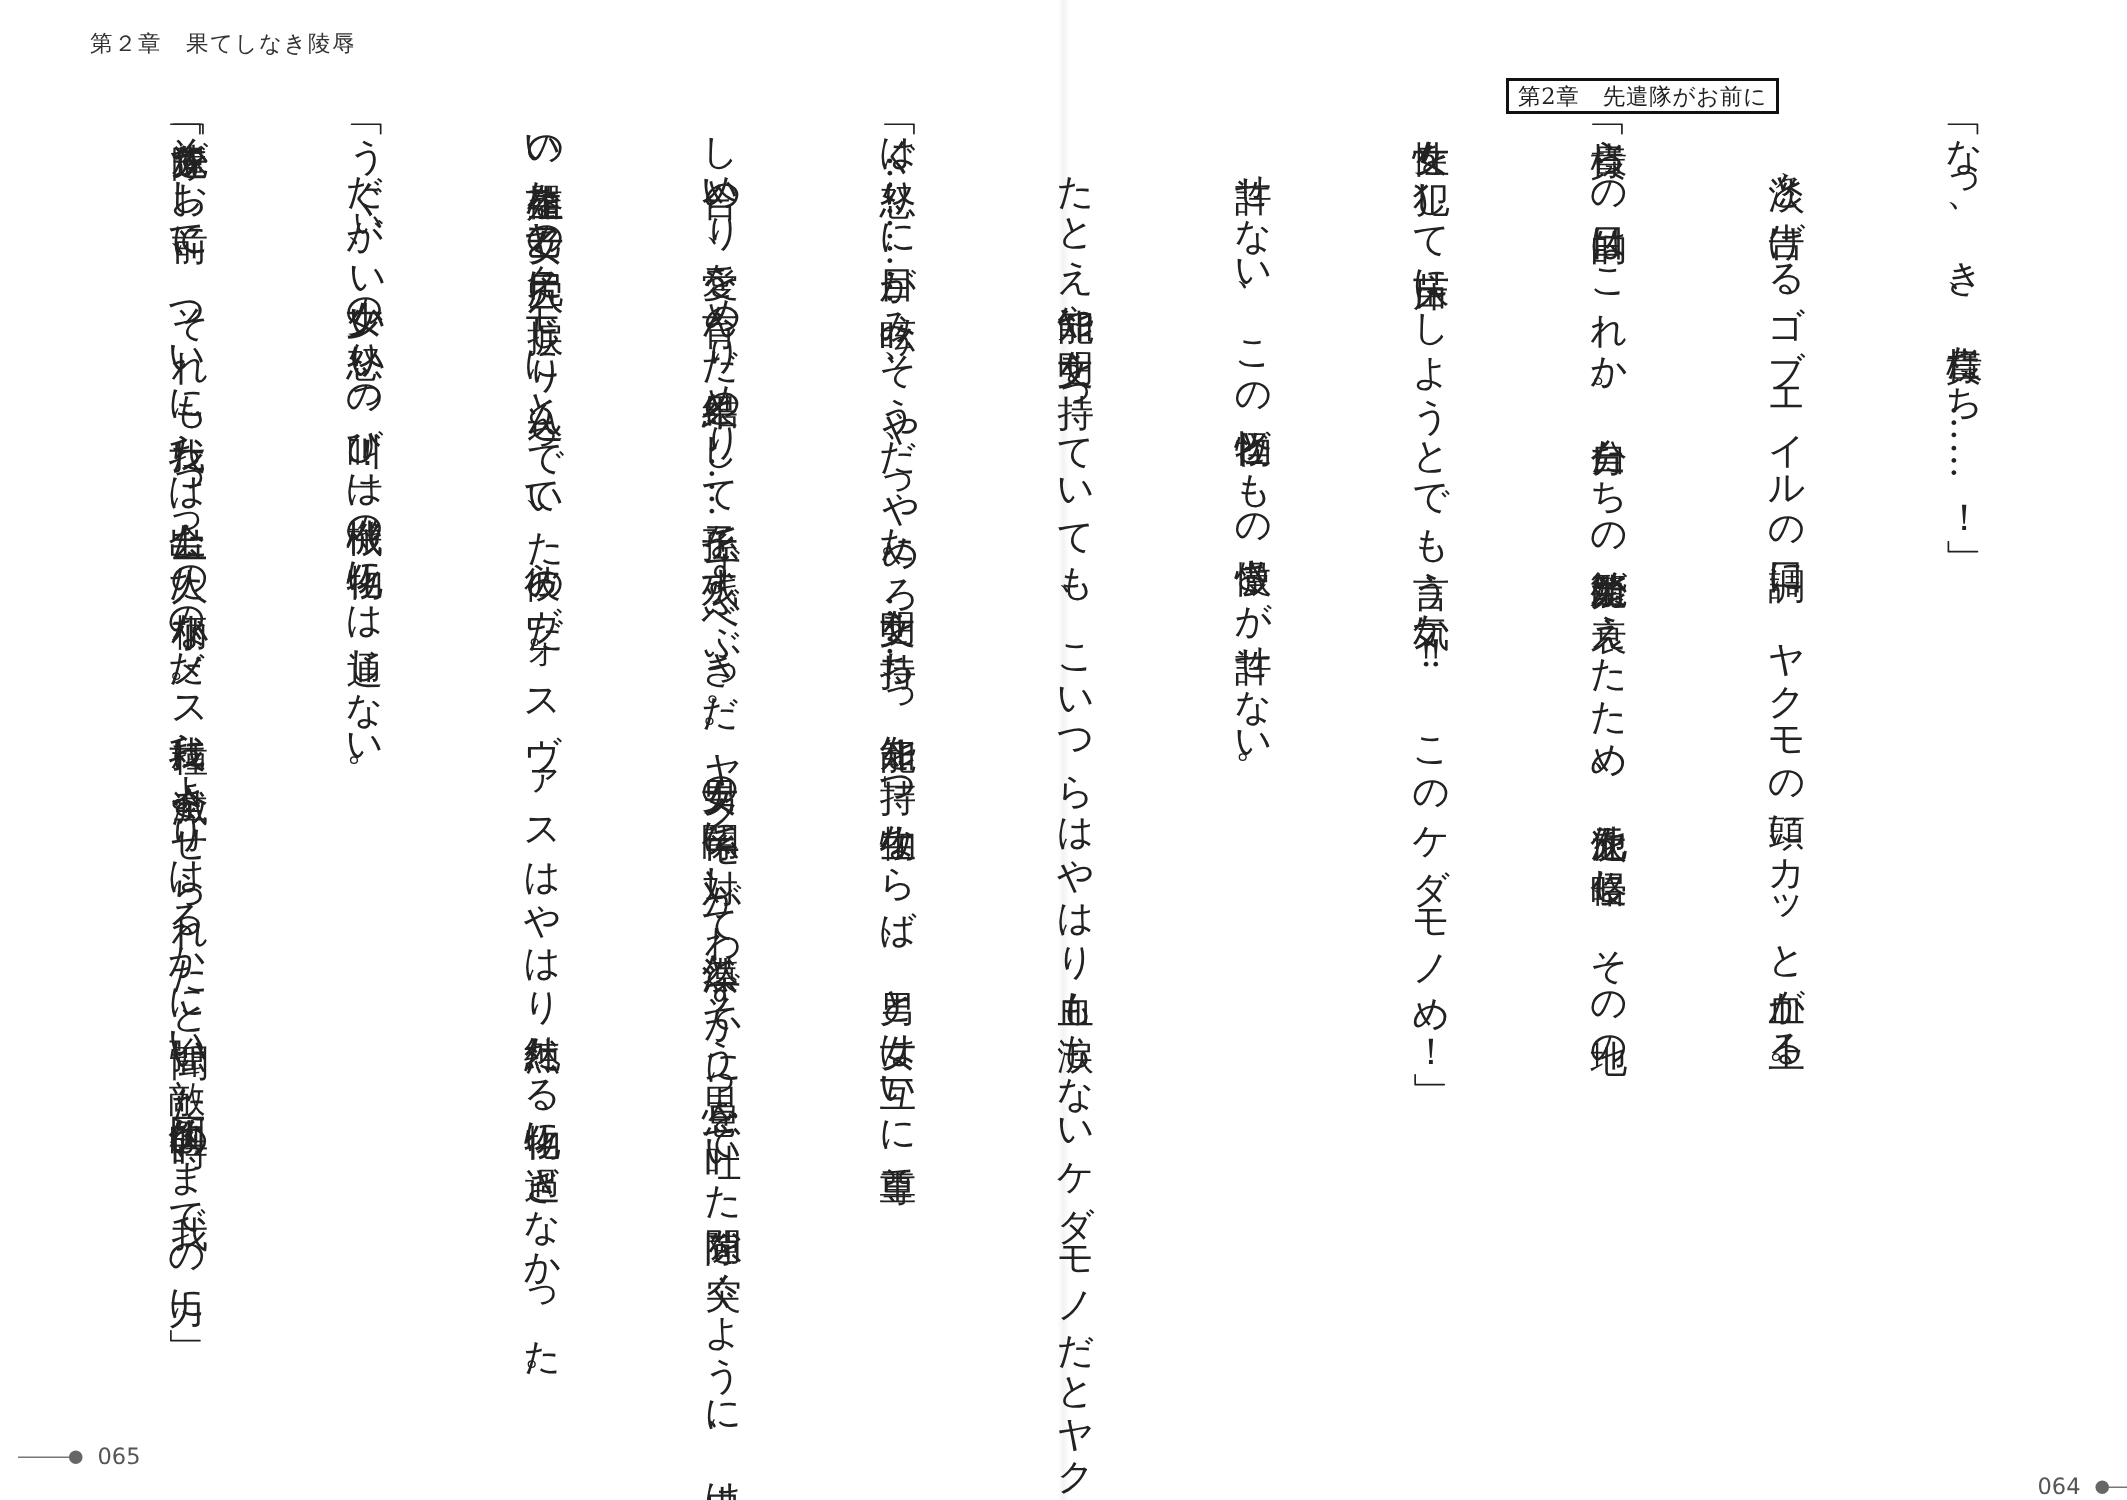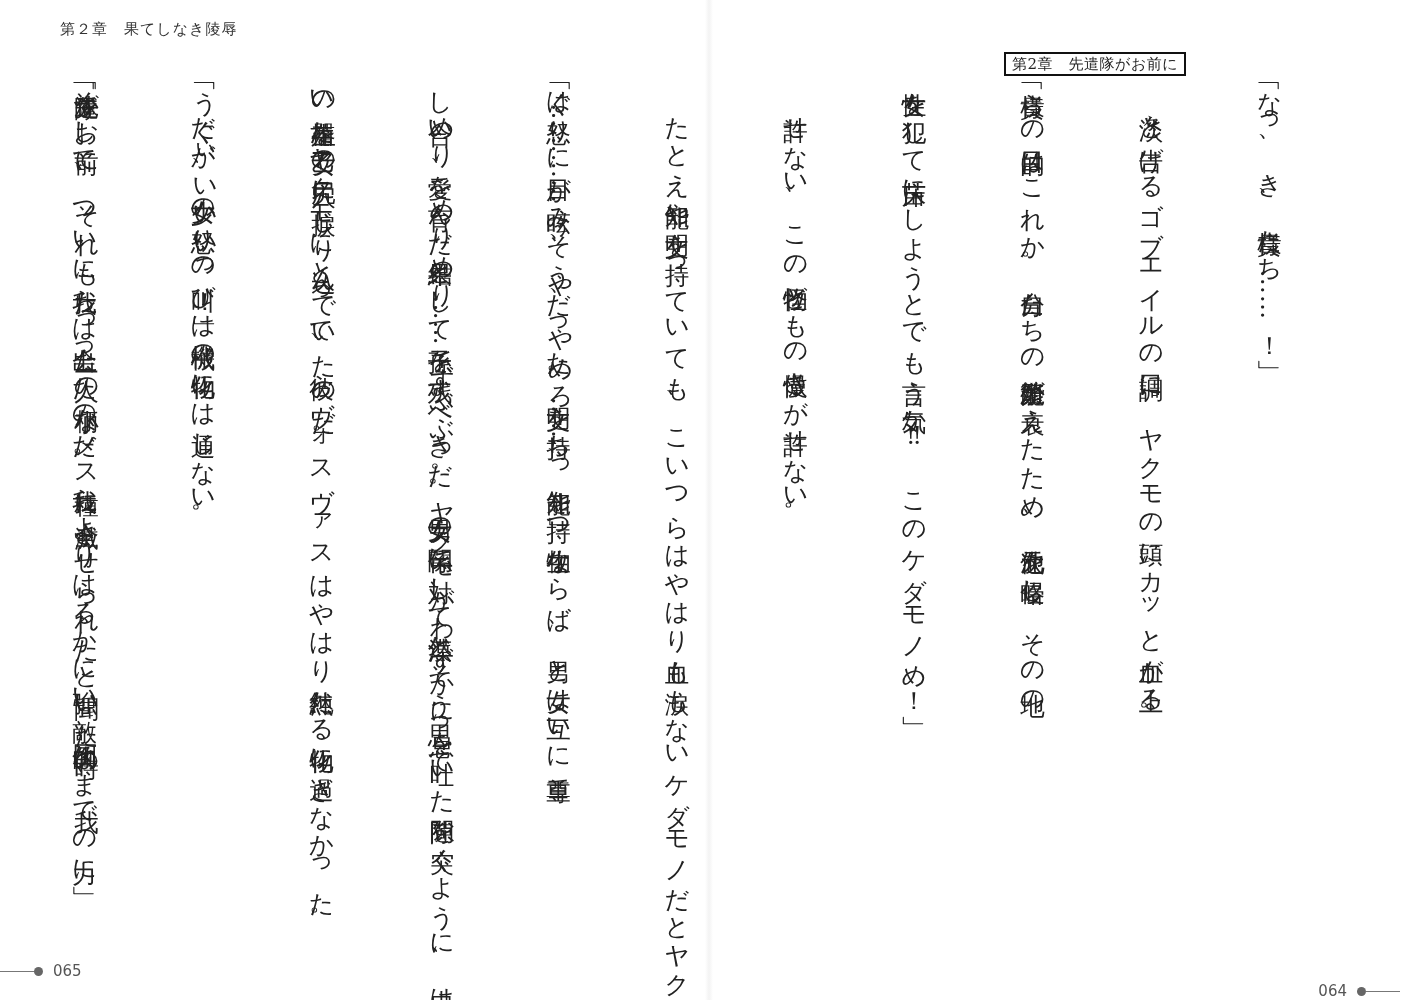--- a/index.html
+++ b/index.html
@@ -2,21 +2,21 @@
 <html><head>
   <meta charset="utf-8">
   <style>
     html, body { margin: 0; padding: 0; }
     body {
       width: 1418px; height: 1000px; background: #ffffff;
       position: relative; overflow: hidden;
       font-family: "DejaVu Serif", "Liberation Serif", serif;
       color: #222;
     }
-    .page { position: absolute; top: 0; height: 1000px; width: 709px; }
+    .page { position: absolute; top: 0; height: 1000px; width: 709px; padding-left: 40px; }
     .page-left { left: 0; }
     .page-right { left: 709px; }
     .gutter {
       position: absolute; left: 705px; top: 0; width: 8px; height: 1000px;
       background: linear-gradient(to right, #fff, #f3f3f3, #fff);
     }
     .running-head-left {
       position: absolute; left: 60px; top: 20px;
       font-size: 15px; letter-spacing: 1px; color: #333;
     }
@@ -35,21 +35,21 @@
       white-space: pre;
     }
     .page-left .text-block { right: 50px; }
     .page-right .text-block { right: 50px; }
     .col { display: block; }
     .folio {
       position: absolute; top: 962px; display: flex; align-items: center;
       font-family: "DejaVu Sans", "Liberation Sans", sans-serif;
       font-size: 15px; color: #555;
     }
-    .folio-left { left: 0; }
+    .folio-left { left: 12px; }
     .folio-right { right: 18px; margin-top: 20px; }
     .folio .line { width: 34px; height: 1px; background: #777; }
     .folio .dot { width: 9px; height: 9px; border-radius: 50%; background: #666; }
     .folio-left .num { margin-left: 10px; }
     .folio-right .num { margin-right: 10px; }
   </style>
 </head>
 <body>
 
 <div class="page page-left">

